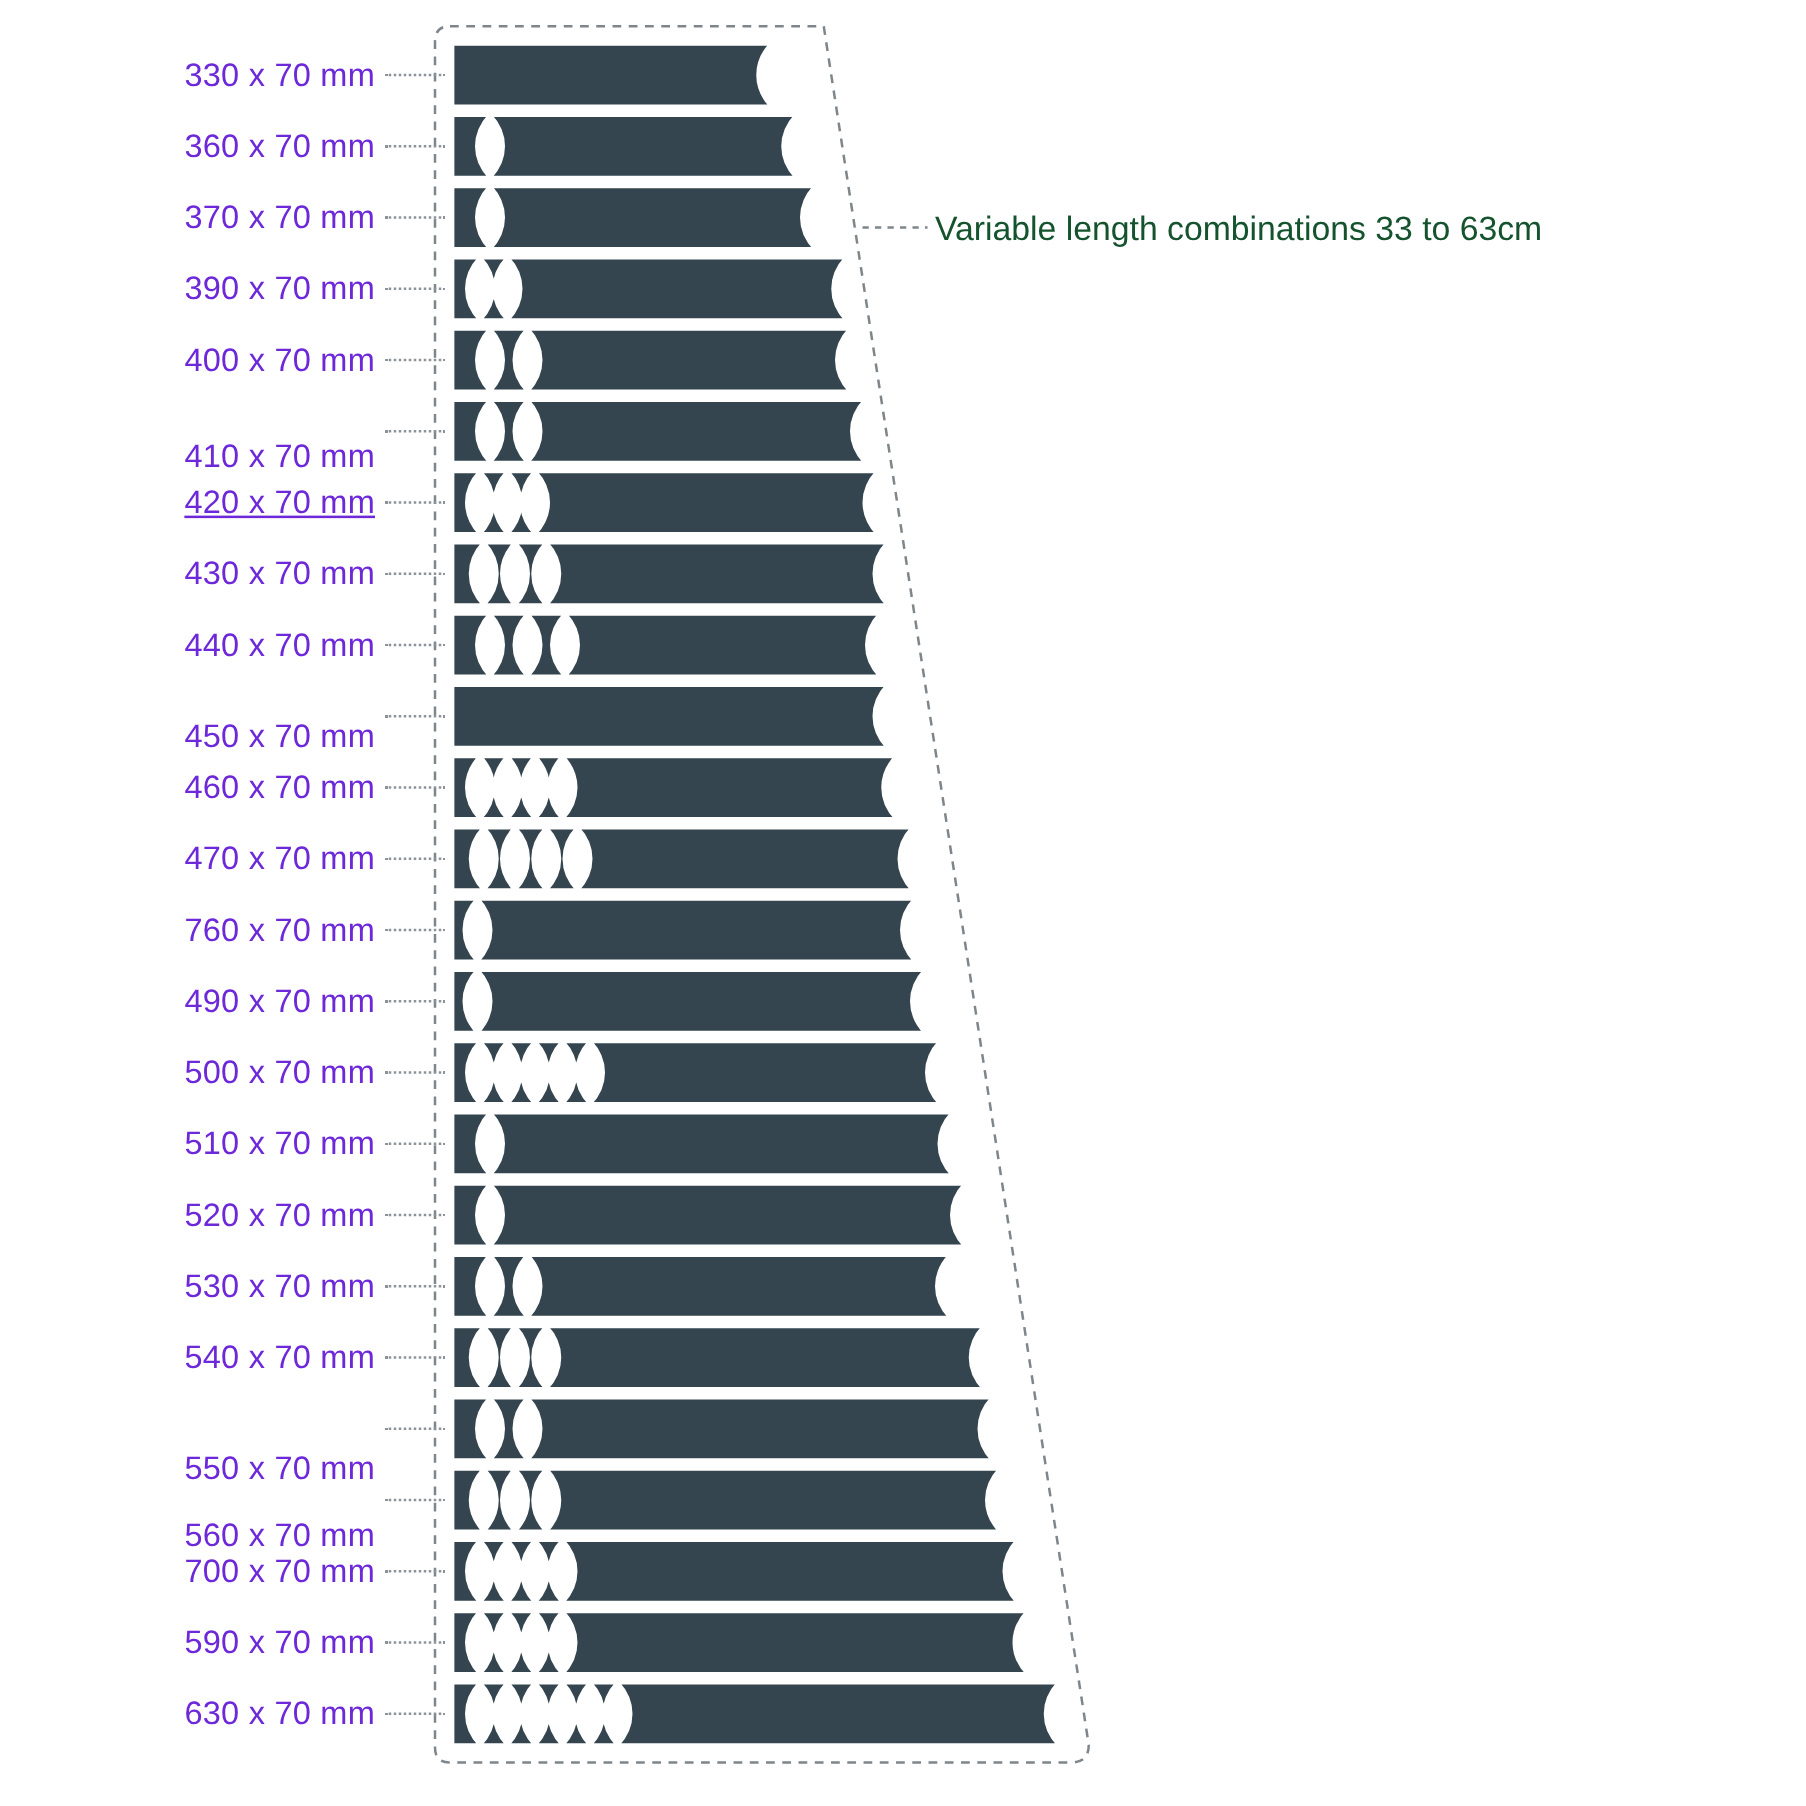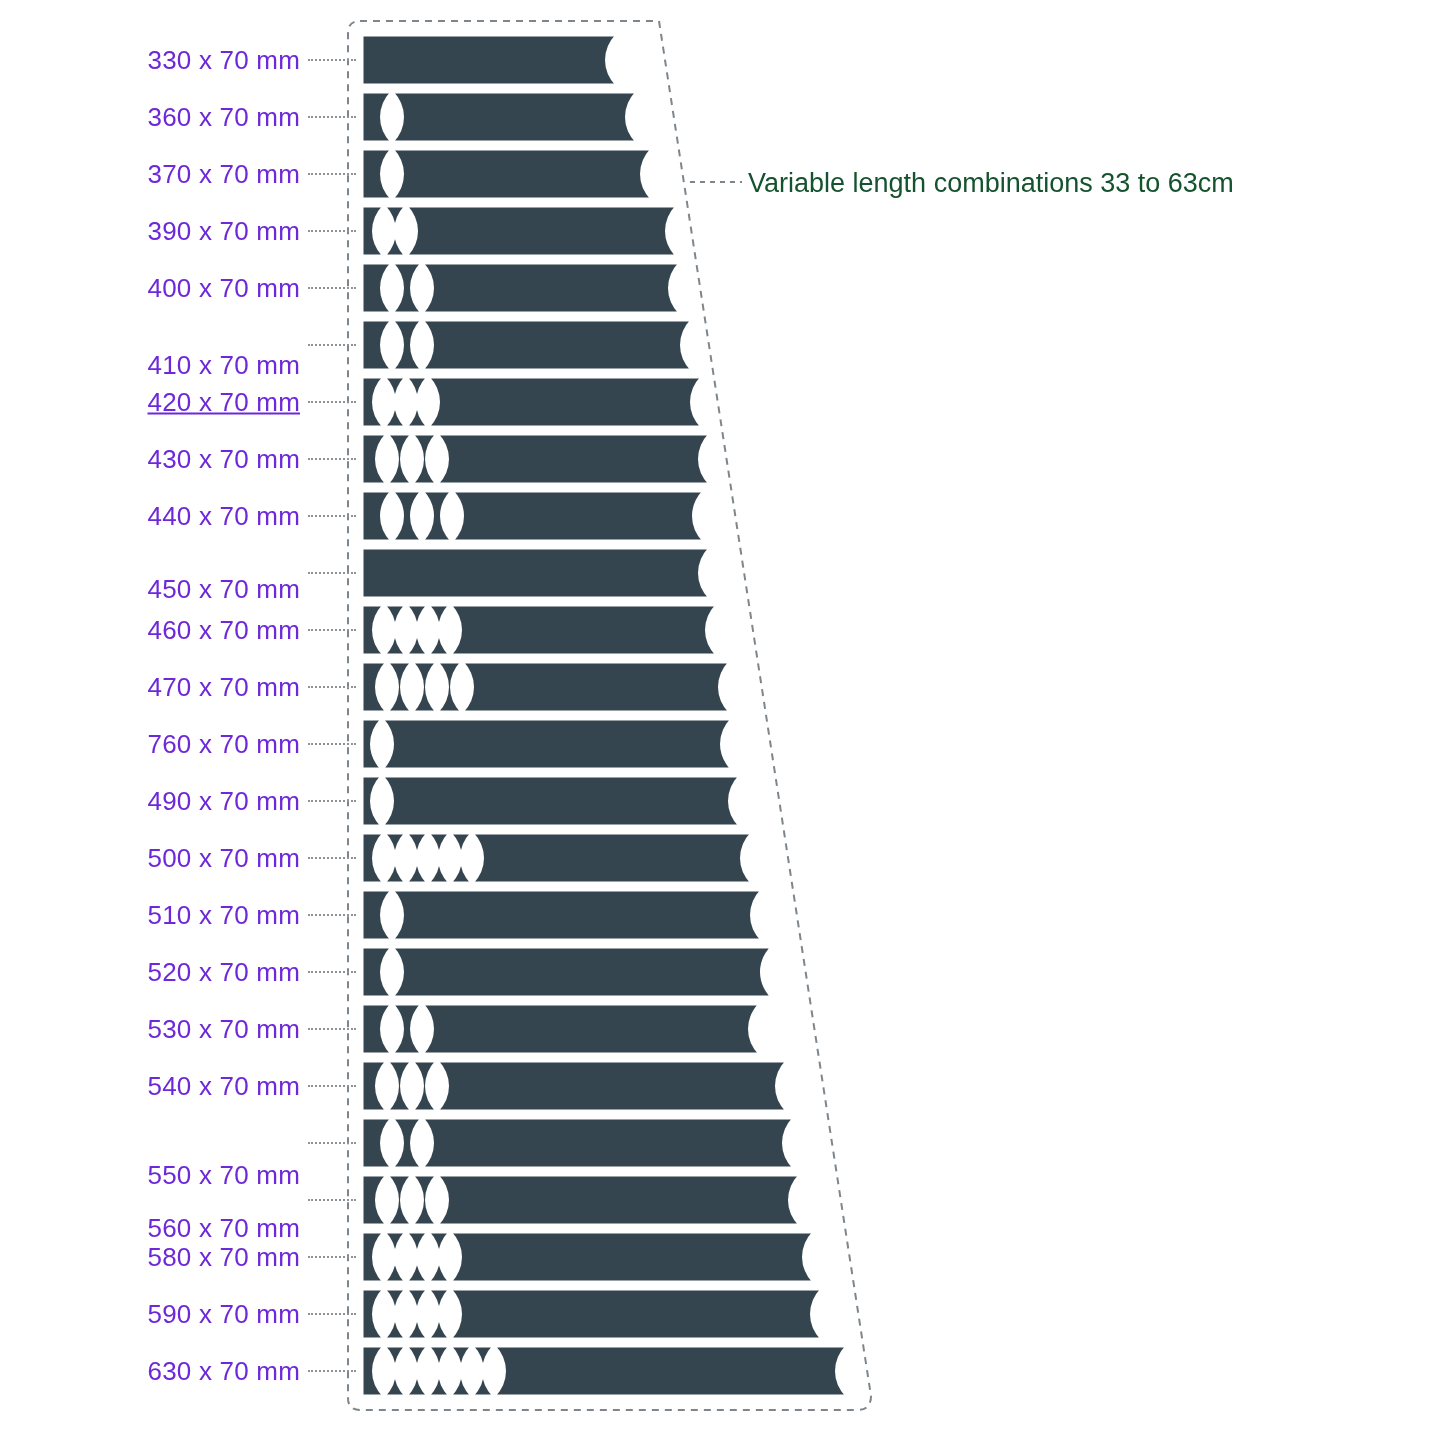--- a/index.html
+++ b/index.html
@@ -207,21 +207,21 @@
       <div class="row-label" style="top: 687px;">470 x 70 mm</div>
       <div class="row-label" style="top: 744px;">760 x 70 mm</div>
       <div class="row-label" style="top: 801px;">490 x 70 mm</div>
       <div class="row-label" style="top: 858px;">500 x 70 mm</div>
       <div class="row-label" style="top: 915px;">510 x 70 mm</div>
       <div class="row-label" style="top: 972px;">520 x 70 mm</div>
       <div class="row-label" style="top: 1029px;">530 x 70 mm</div>
       <div class="row-label" style="top: 1086px;">540 x 70 mm</div>
       <div class="row-label" style="top: 1143px; margin-top: 32px;">550 x 70 mm</div>
       <div class="row-label" style="top: 1228px;">560 x 70 mm</div>
-      <div class="row-label" style="top: 1257px;">580 x 70 mm</div>
+      <div class="row-label" style="top: 1257px;">700 x 70 mm</div>
       <div class="row-label" style="top: 1314px;">590 x 70 mm</div>
       <div class="row-label" style="top: 1371px;">630 x 70 mm</div>
     </div>
   <div class="annot" id="annotation" style="left: 748px; top: 163px;">
     <span class="l1">Variable length combinations 33 to 63cm</span>
   </div>
 <div class="leader" style="top: 60px; left: 308px; width: 48px;"></div>
     <div class="leader" style="top: 117px; left: 308px; width: 48px;"></div>
     <div class="leader" style="top: 174px; left: 308px; width: 48px;"></div>
     <div class="leader" style="top: 231px; left: 308px; width: 48px;"></div>

